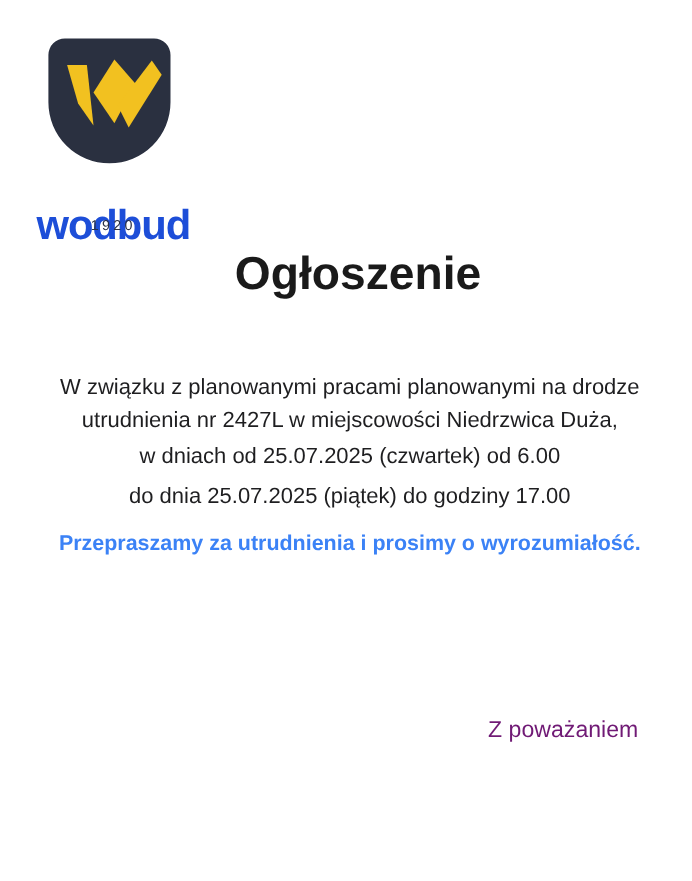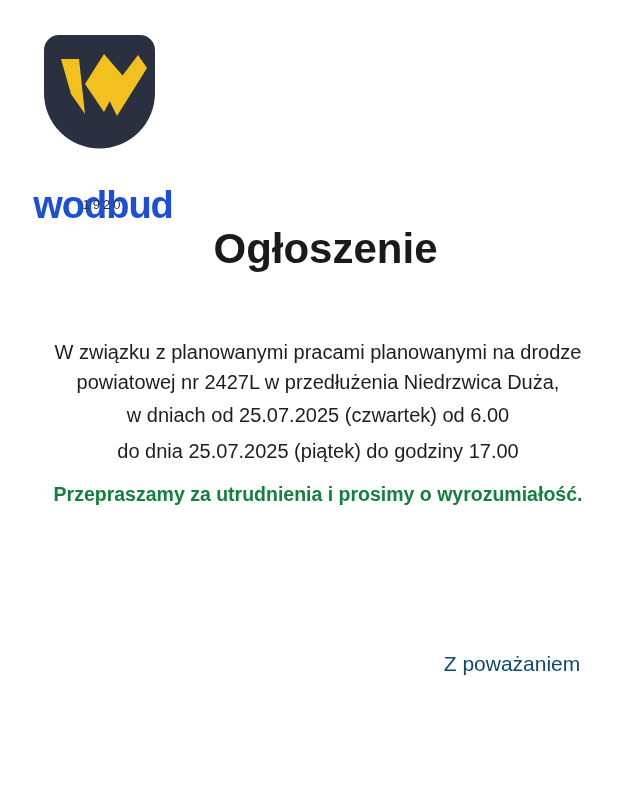--- a/index.html
+++ b/index.html
@@ -69,32 +69,32 @@
     color: #1e1e20;
   }
   .doc-line { white-space: pre-wrap; }
   .para-tight .doc-line { line-height: 30px; }
   .para-loose .doc-line { line-height: 36px; }
   .doc-apology {
     margin-top: 7px;
     line-height: 36px;
     font-size: 19.5px;
     font-weight: 700;
-    color: #15803d;
+    color: #3b82f6;
     white-space: pre-wrap;
   }
 
   
   .signature-block {
     position: absolute;
     left: 437px; top: 652px;
     width: 150px;
     text-align: center;
     font-size: 21px;
-    color: #0c4a6e;
+    color: #701a75;
   }
   .signature-name { margin-top: 19px; }
 </style>
 </head>
 <body>
 
 <div class="logo-block">
   <svg class="logo-shield" viewBox="0 0 115 119" aria-hidden="true">
     <path d="M17,2 H98 A15,15 0 0 1 113,17 V60 A55.5,55.5 0 0 1 2,60 V17 A15,15 0 0 1 17,2 Z" fill="#2a3040"></path>
     <g transform="translate(13,17)">
@@ -105,21 +105,21 @@
   </svg>
   <div class="logo-wordmark">wodbud</div>
   <div class="logo-year">1920</div>
 </div>
 
 <h1 class="doc-title">Ogłoszenie</h1>
 
 <div class="doc-body">
   <div class="para-tight">
     <div class="doc-line">W związku z planowanymi pracami planowanymi na drodze</div>
-    <div class="doc-line">powiatowej nr 2427L w przedłużenia Niedrzwica Duża,</div>
+    <div class="doc-line">utrudnienia nr 2427L w miejscowości Niedrzwica Duża,</div>
   </div>
   <div class="para-loose">
     <div class="doc-line">w dniach od 25.07.2025 (czwartek) od 6.00</div>
     <div class="doc-line">do dnia 25.07.2025 (piątek) do godziny 17.00</div>
   </div>
   <div class="doc-apology">Przepraszamy za utrudnienia i prosimy o wyrozumiałość.</div>
 </div>
 
 <div class="signature-block">
   <div class="signature-closing">Z poważaniem</div>

